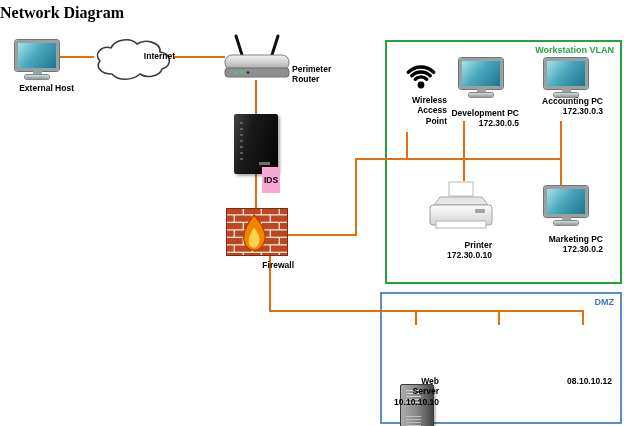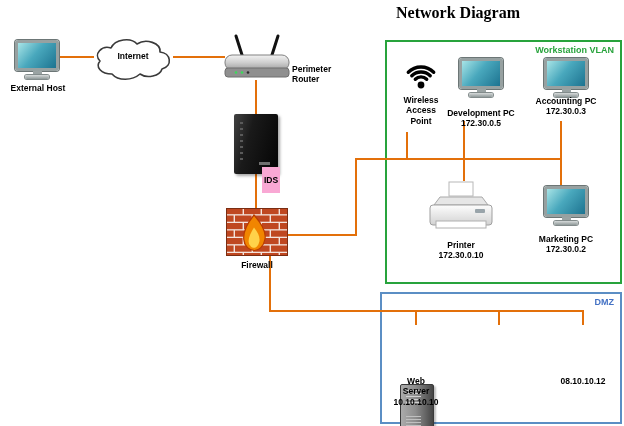--- a/index.html
+++ b/index.html
@@ -1,28 +1,28 @@
 <!DOCTYPE html>
 <html style="--connection-color: #E3700A; --vlan-color: #28A33C; --dmz-color: #5B8EC4; --dmz-label-color: #4472C4; --brick-color: #BF4720; --screen-color: #3F9FB5;"><head>
 <meta charset="utf-8">
 <style>
   html,body{margin:0;padding:0;background:#fff}
   #canvas{position:relative;width:624px;height:426px;background:#fff;
           font-family:"Liberation Sans",sans-serif;overflow:hidden}
-  .title{position:absolute;left:0;top:4px;width:520px;text-align:right;
+  .title{position:absolute;left:0;top:4px;width:520px;text-align:left;
          font-family:"Liberation Serif",serif;font-weight:700;font-size:16px;color:#000}
   .wire{position:absolute;background:var(--connection-color,#E3700A)}
   .zone{position:absolute;border:2px solid}
   .zone-vlan{border-color:var(--vlan-color,#28A33C)}
   .zone-dmz{border-color:var(--dmz-color,#5B8EC4)}
   .zone-tag{position:absolute;top:3px;right:6px;font-size:9px;font-weight:700}
   .zone-vlan .zone-tag{color:var(--vlan-color,#28A33C)}
   .zone-dmz .zone-tag{color:var(--dmz-label-color,#4472C4)}
   .label{position:absolute;font-size:8.5px;font-weight:700;line-height:1.22;
-         text-align:center;color:#000}
+         text-align:right;color:#000}
   .label.left{text-align:left}
   .ip{white-space:nowrap}
   .icon{position:absolute}
   
   .monitor{display:flex;flex-direction:column;align-items:center}
   .mon-screen{width:38px;height:25px;border:3px solid #97a1a1;border-radius:3px;
     background:linear-gradient(130deg,#a8e4e6 0%,#49a8bd 45%,#1d7390 100%);
     box-shadow:0 0 0 1px #6c7676}
   .mon-neck{width:9px;height:4px;background:#9aa3a3}
   .mon-base{width:24px;height:4px;background:linear-gradient(#d6dada,#8f9999);

